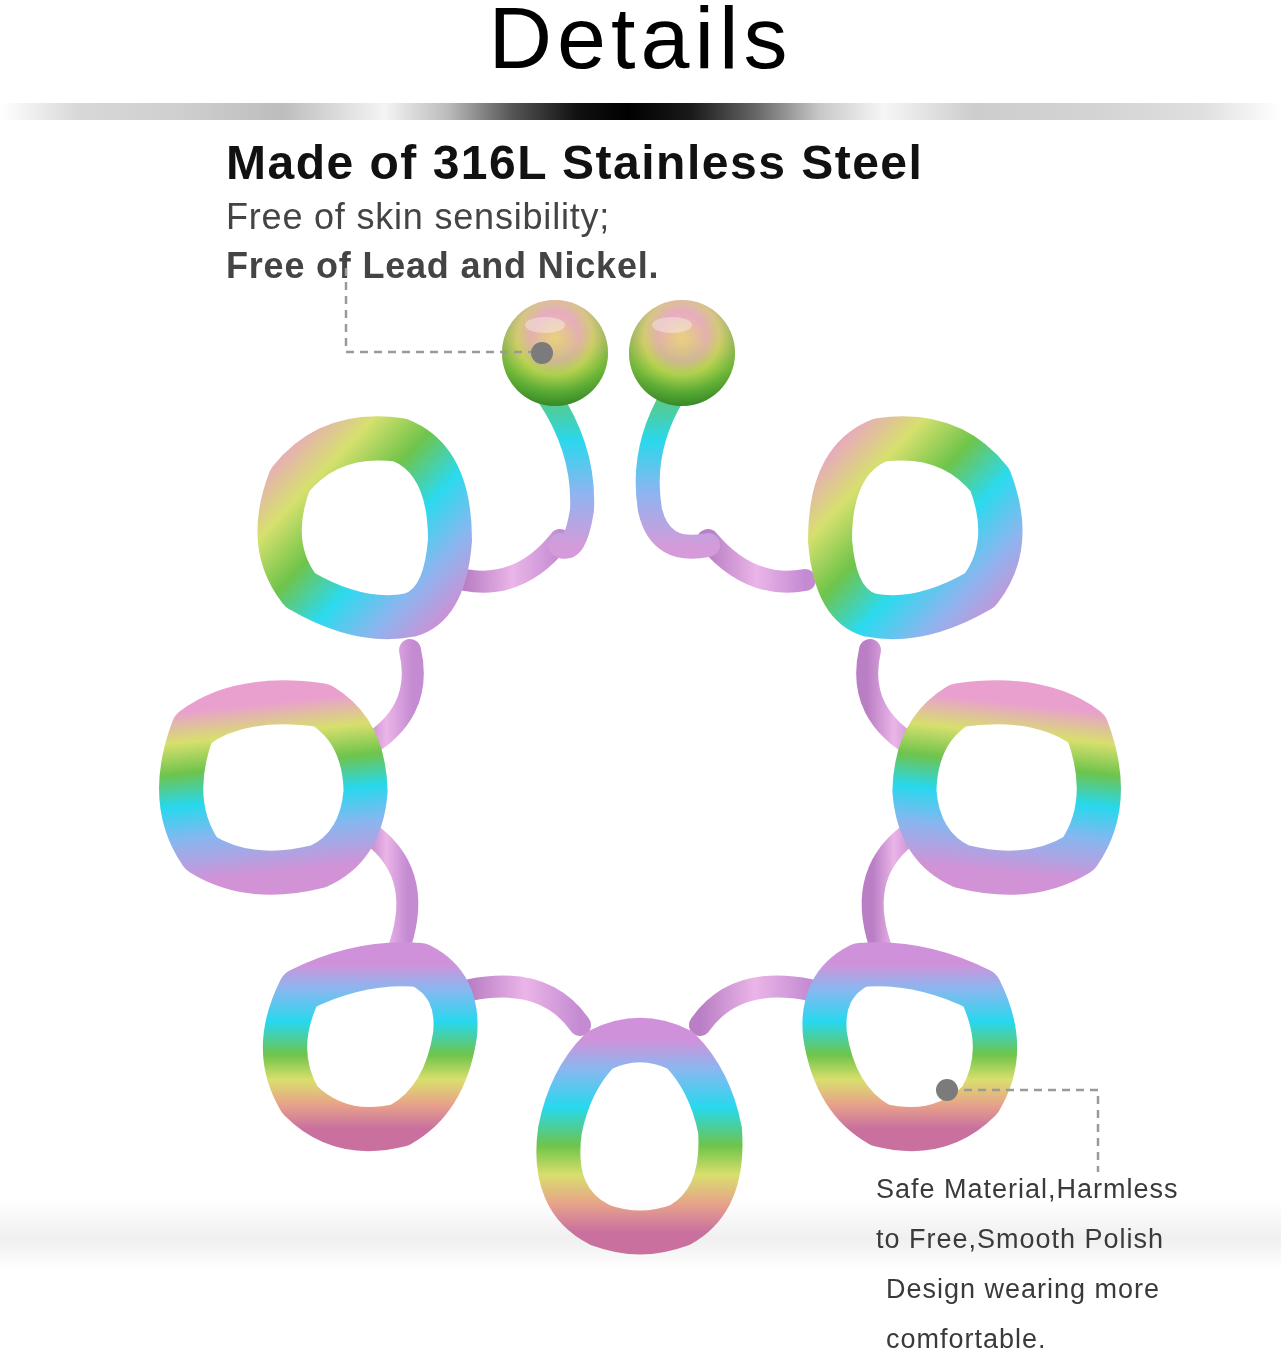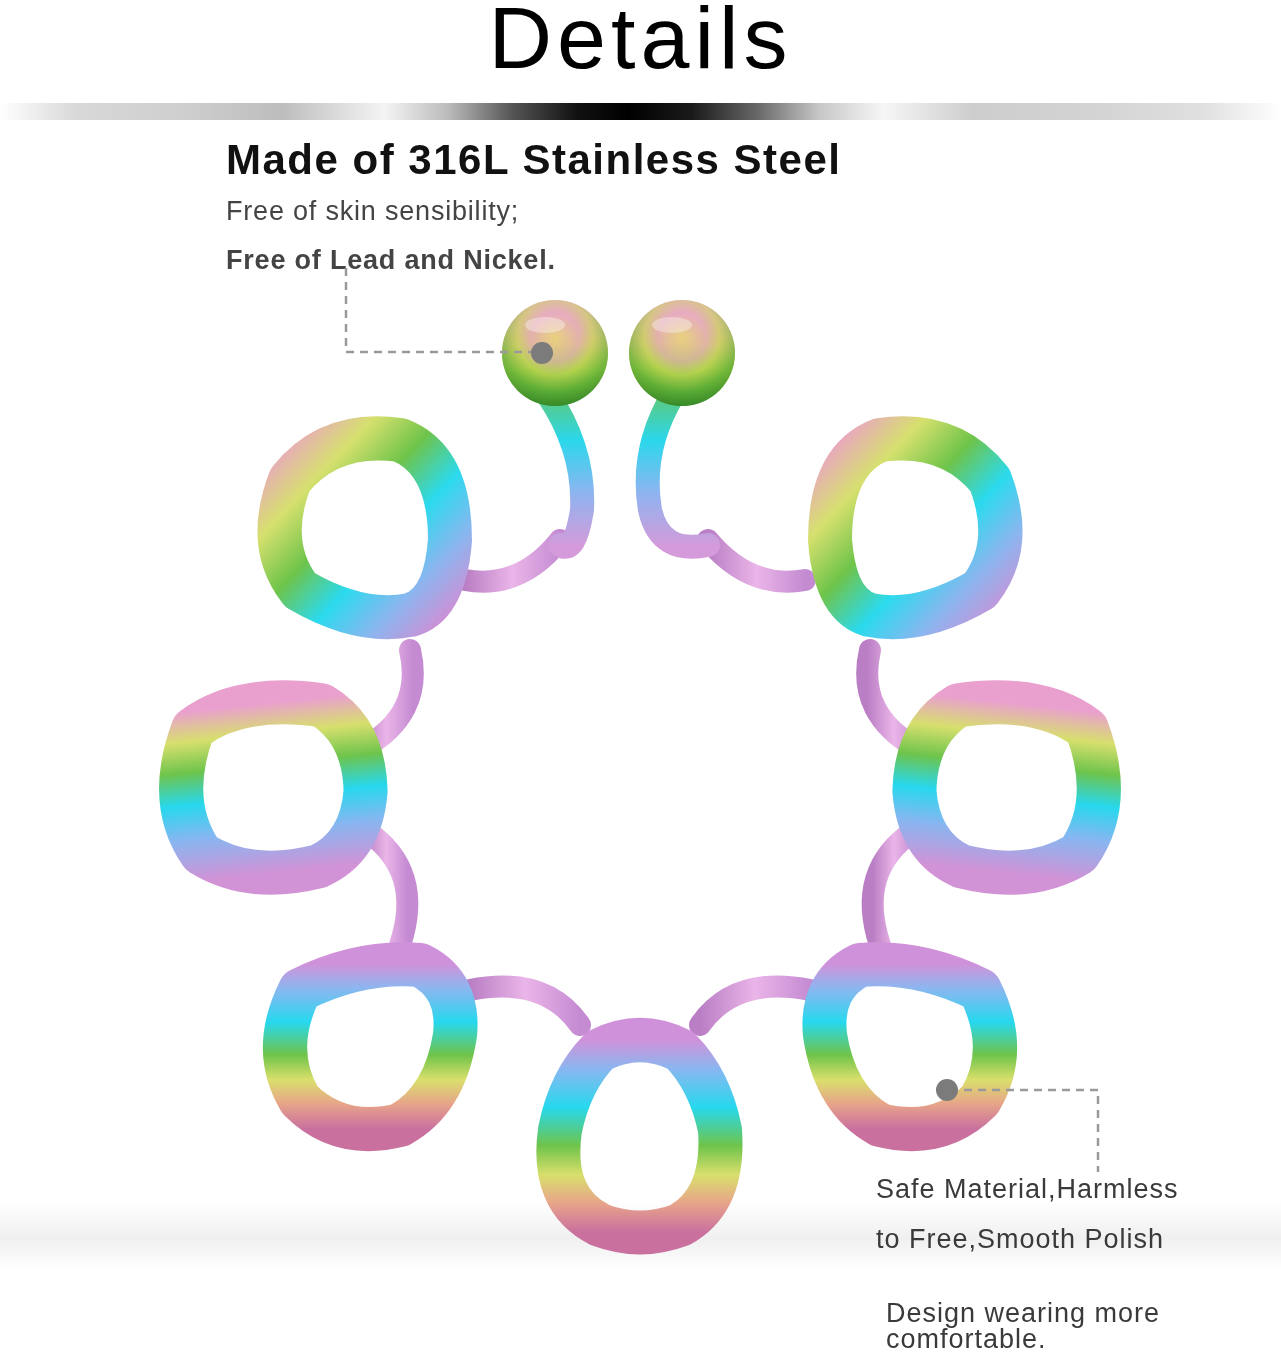--- a/index.html
+++ b/index.html
@@ -10,36 +10,36 @@
       color: #000; letter-spacing: 5px; line-height: 1;
     }
     .divider {
       position: absolute; left: 0; top: 103px; width: 1281px; height: 17px;
       background: linear-gradient(90deg,
         rgba(255,255,255,0) 0%, #d8d8d8 6%, #cfcfcf 14%, #bdbdbd 22%, #f4f4f4 30%,
         #bbbbbb 35%, #555 40%, #111 45%, #000 49%, #1a1a1a 54%, #666 59%, #c8c8c8 64%,
         #f6f6f6 69%, #cdcdcd 76%, #d4d4d4 86%, #e0e0e0 94%, rgba(255,255,255,0) 100%);
     }
     .heading {
-      position: absolute; left: 226px; top: 137px; font-size: 42px; font-weight: 700;
+      position: absolute; left: 226px; top: 137px; font-size: 48px; font-weight: 700;
       color: #111; letter-spacing: 1.5px; white-space: nowrap; line-height: 1.1;
     }
     .sub {
-      position: absolute; left: 226px; font-size: 27px; color: #444; letter-spacing: 0.8px;
+      position: absolute; left: 226px; font-size: 36px; color: #444; letter-spacing: 0.8px;
       white-space: nowrap; line-height: 1.2;
     }
     .sub.l1 { top: 195px; }
     .sub.l2 { top: 244px; font-weight: bold; }
     .note {
       position: absolute; left: 876px; font-size: 27px; color: #3a3a3a; letter-spacing: 1px;
       white-space: nowrap; line-height: 1.2; text-align: right;
     }
     .note.n1 { top: 1173px; }
     .note.n2 { top: 1223px; }
-    .note.n3 { top: 1273px; left: 886px; margin-top: 24px; }
+    .note.n3 { top: 1273px; left: 886px; }
     .note.n4 { top: 1323px; left: 886px; }
     .floor-shadow {
       position: absolute; left: 0; top: 1200px; width: 1281px; height: 70px;
       background: linear-gradient(180deg, rgba(255,255,255,0) 0%, rgba(225,225,225,0.5) 55%, rgba(255,255,255,0) 100%);
     }
     svg.product { position: absolute; left: 0; top: 0; }
   </style>
 </head>
 <body>
 

